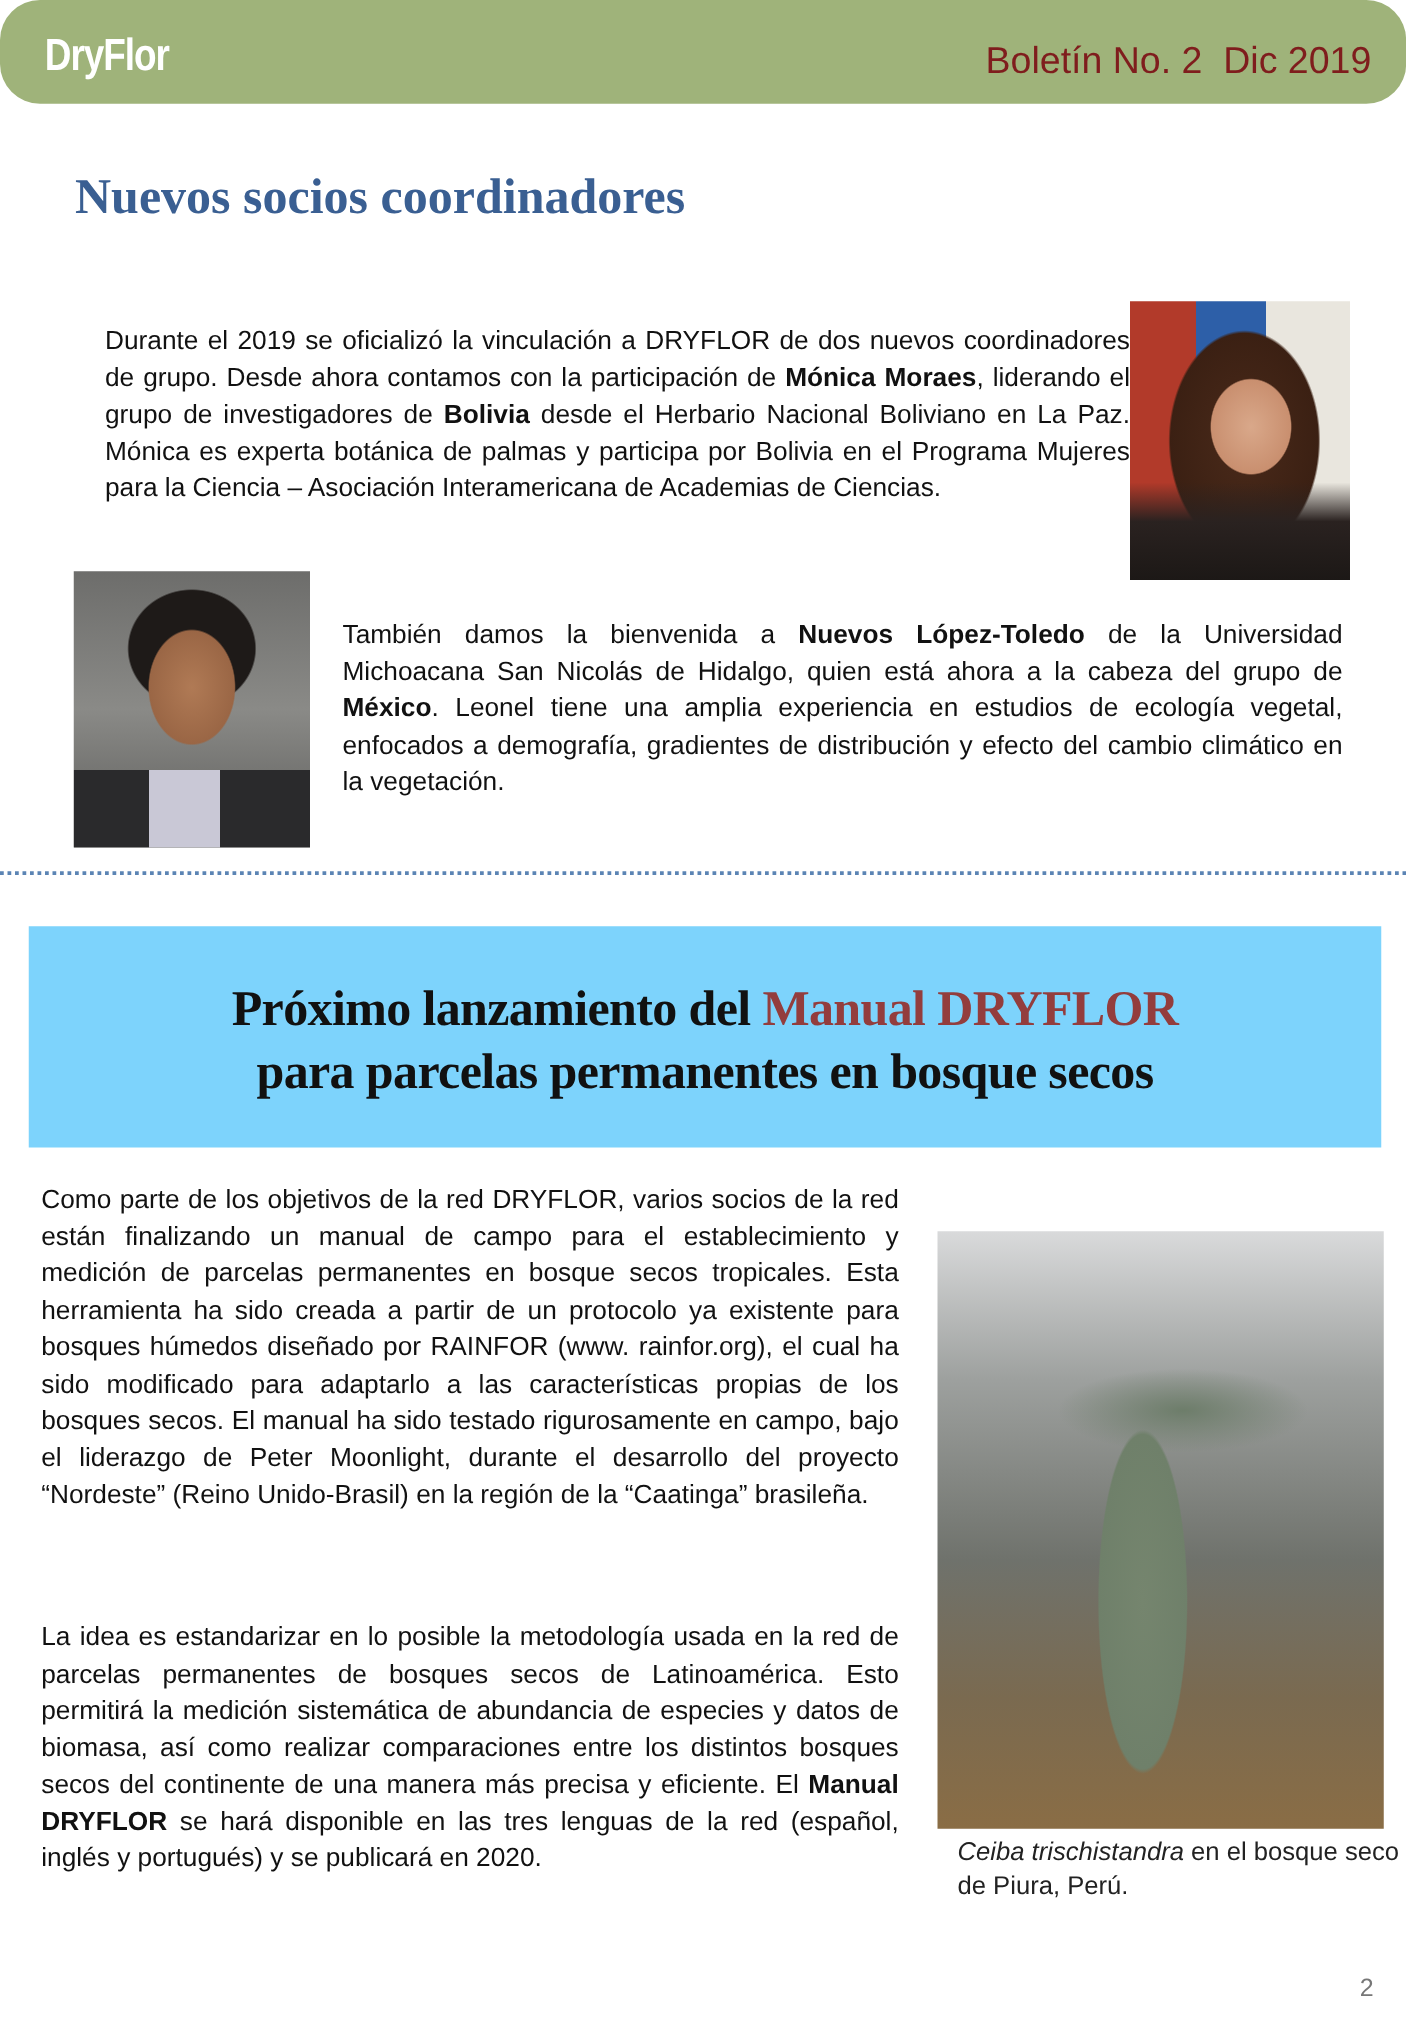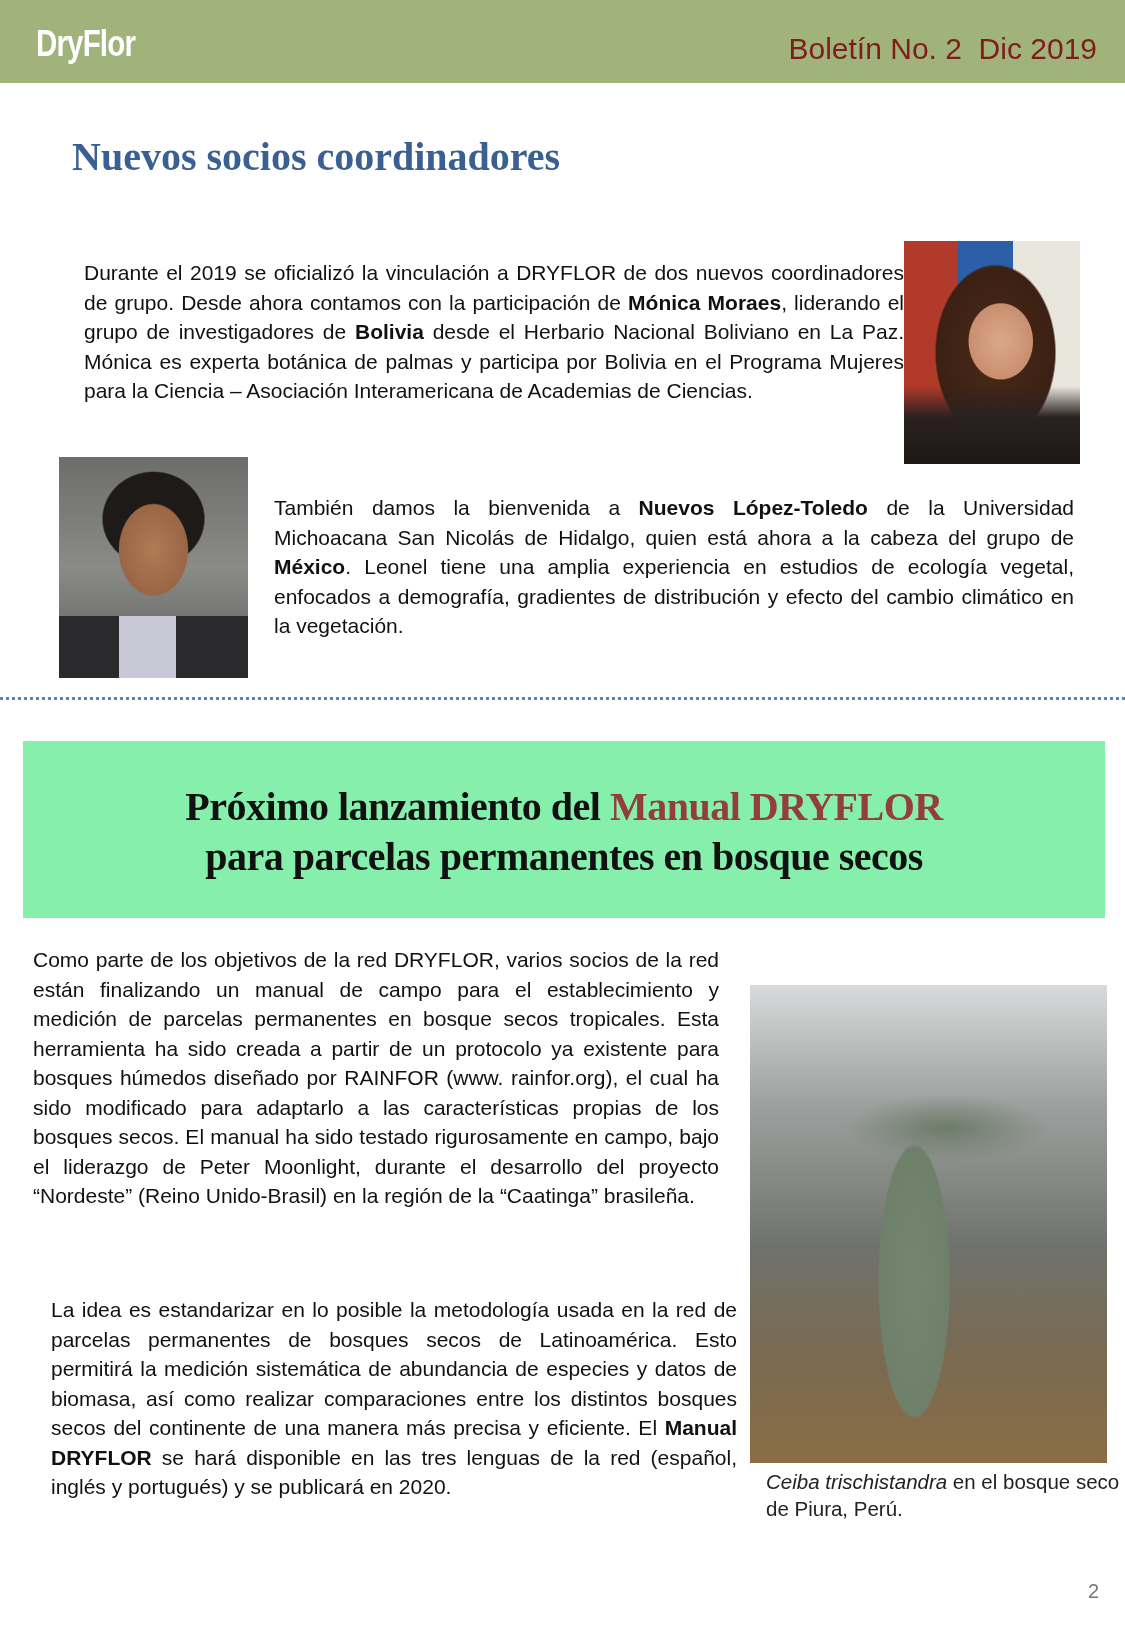--- a/index.html
+++ b/index.html
@@ -1,28 +1,28 @@
 <!DOCTYPE html>
 <html><head>
   <meta charset="utf-8">
   <style>
     * { box-sizing: border-box; margin: 0; padding: 0; }
     html, body { width: 1125px; height: 1625px; background: #ffffff; overflow: hidden; }
     body { position: relative; font-family: "Liberation Sans", sans-serif; color: #1a1a1a; }
 
     
-    .header { position: absolute; left: 0; top: 0; width: 1125px; height: 83px; background: #9fb37a; }
+    .header { position: absolute; left: 0; top: 0; width: 1125px; height: 83px; background: #9fb37a; border-radius: 32px; }
     .logo { position: absolute; left: 0; top: 0; width: 171px; height: 83px; display: flex; align-items: center; justify-content: center;
             color: #ffffff; font-family: "Liberation Sans", sans-serif; font-weight: 700; font-size: 36px; letter-spacing: -1px; transform: scaleX(0.82); transform-origin: center; padding-top: 4px; }
     .tab { position: absolute; left: 171px; top: 0; width: 258px; height: 83px; background: #eff2e4; display: flex; align-items: center; justify-content: center;
            color: #5d7f2f; font-weight: 700; font-size: 30px; padding-top: 8px; }
     .issue { position: absolute; right: 28px; top: 32px; color: #7f1d1d; font-size: 30px; white-space: pre; }
 
     
-    .title1 { position: absolute; left: 72px; top: 132px; font-family: "Liberation Serif", serif; font-weight: 700; color: #3a5f92; font-size: 40px; line-height: 50px; }
+    .title1 { position: absolute; left: 60px; top: 132px; font-family: "Liberation Serif", serif; font-weight: 700; color: #3a5f92; font-size: 40px; line-height: 50px; }
     .para { position: absolute; font-family: "Liberation Sans", sans-serif; font-size: 21px; line-height: 29.5px; text-align: justify; color: #111; }
     .para b { font-weight: 700; }
     .p1 { left: 48px; top: 258px; width: 820px; margin-left: 36px; }
     .p2 { left: 274px; top: 493px; width: 800px; }
 
     .photo { position: absolute; overflow: hidden; }
     .photo-monica { left: 904px; top: 241px; width: 176px; height: 223px;
       background:
         radial-gradient(ellipse 30% 28% at 55% 45%, #d9a88a 0%, #c98f6f 60%, transparent 62%),
         radial-gradient(ellipse 48% 55% at 52% 50%, #4a2a1a 0%, #3b2013 70%, transparent 72%),
@@ -34,26 +34,26 @@
         radial-gradient(ellipse 30% 34% at 50% 42%, #b07a55 0%, #9a6645 60%, transparent 62%),
         radial-gradient(ellipse 38% 30% at 50% 28%, #1e1a18 0%, #1e1a18 70%, transparent 72%),
         linear-gradient(180deg, #6d6d6b 0%, #8a8a87 50%, #5c5c5a 100%);
     }
     .photo-leonel::after { content: ""; position: absolute; left: 0; bottom: 0; width: 100%; height: 28%;
       background: linear-gradient(90deg, #2a2a2c 0%, #2a2a2c 32%, #c9c8d6 32%, #c9c8d6 62%, #2a2a2c 62%); }
 
     .divider { position: absolute; left: 0; top: 697px; width: 1125px; height: 0; border-top: 3px dotted #5b84b4; }
 
     
-    .banner { position: absolute; left: 23px; top: 741px; width: 1082px; height: 177px; background: #86efac; text-align: center;
+    .banner { position: absolute; left: 23px; top: 741px; width: 1082px; height: 177px; background: #7dd3fc; text-align: center;
               font-family: "Liberation Serif", serif; font-weight: 700; font-size: 40px; line-height: 50px; color: #111; padding-top: 41px; letter-spacing: -0.5px; }
     .banner .accent { color: #933d3d; }
 
     .p3 { left: 33px; top: 945px; width: 686px; }
-    .p4 { left: 33px; top: 1295px; width: 686px; margin-left: 18px; }
+    .p4 { left: 33px; top: 1295px; width: 686px; }
 
     .photo-ceiba { left: 750px; top: 985px; width: 357px; height: 478px;
       background:
         radial-gradient(ellipse 14% 40% at 46% 62%, #75856e 0%, #6f806a 70%, transparent 72%),
         radial-gradient(ellipse 40% 10% at 55% 30%, #6d7d6a 0%, transparent 70%),
         linear-gradient(180deg, #d9dadb 0%, #9da09e 25%, #6f726c 55%, #7a6a50 78%, #8a6d45 100%);
     }
     .caption { position: absolute; left: 749px; top: 1468px; width: 360px; font-family: "Liberation Sans", sans-serif; font-size: 20.5px; line-height: 27px; color: #222; margin-left: 17px; }
     .caption i { font-style: italic; }
 

